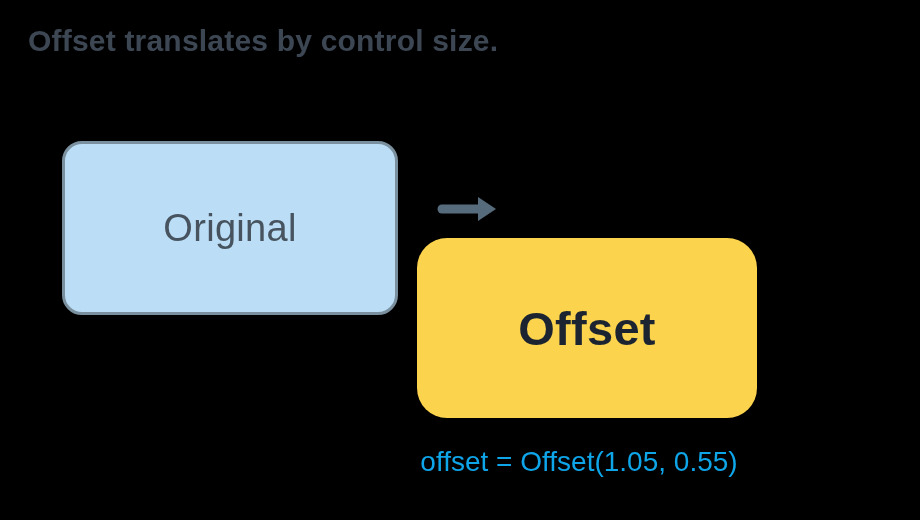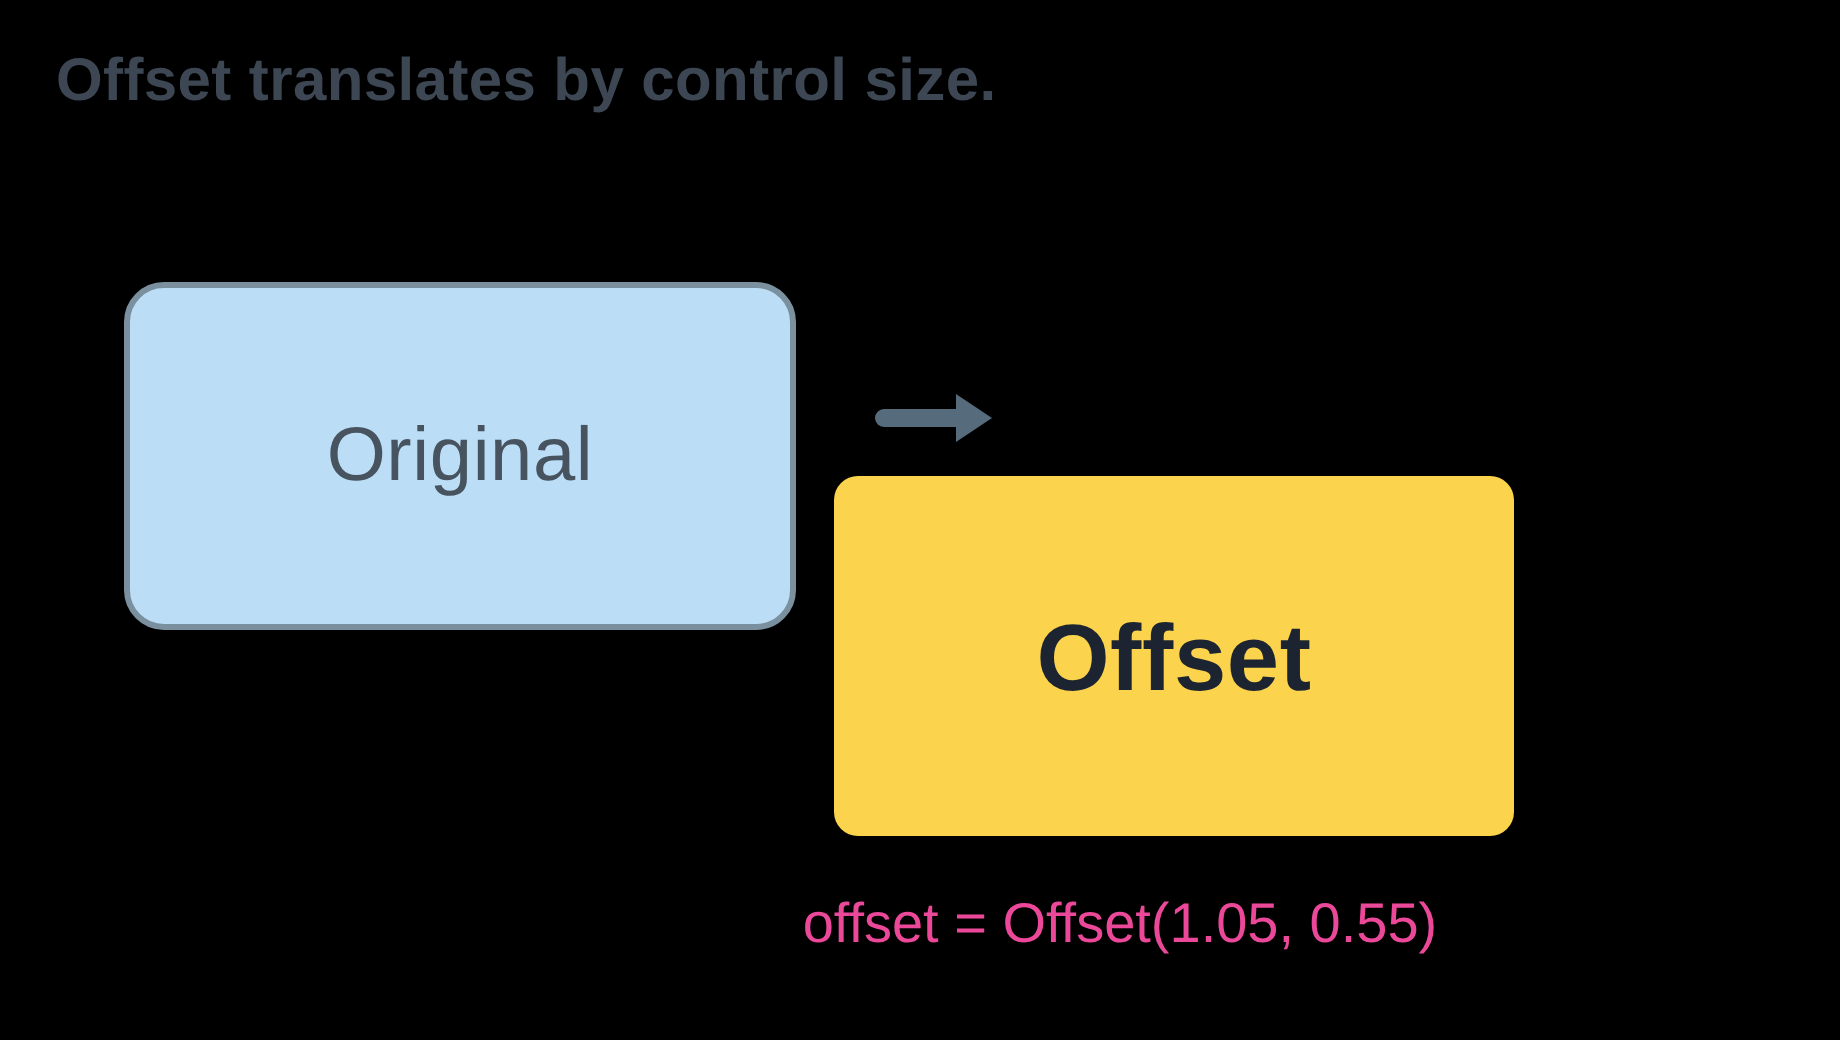--- a/index.html
+++ b/index.html
@@ -46,45 +46,45 @@
     font-weight: 400;
     color: #47545F;
     letter-spacing: 0.3px;
   }
   .offset-box {
     left: 417px;
     top: 238px;
     width: 340px;
     height: 180px;
     background: #FCD34D;
-    border-radius: 12px;
+    border-radius: 30px;
   }
   .offset-label {
     font-size: 47px;
     font-weight: 700;
     color: #1B2430;
     letter-spacing: 0.3px;
   }
   .arrow-wrap {
     position: absolute;
     left: 437px;
     top: 196px;
     width: 60px;
     height: 26px;
     line-height: 0;
   }
   .caption {
     position: absolute;
-    left: 360px;
+    left: 379px;
     top: 446px;
     width: 400px;
     text-align: center;
     font-size: 28px;
     font-weight: 500;
-    color: #ec4899;
+    color: #0ea5e9;
     white-space: nowrap;
   }
 </style>
 </head>
 <body>
 
 <div class="canvas">
 
   <div class="diagram-title">Offset translates by control size.</div>
 

